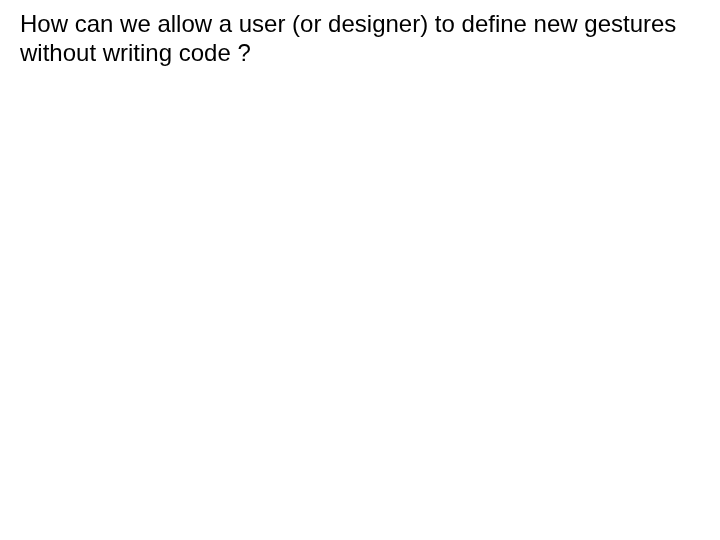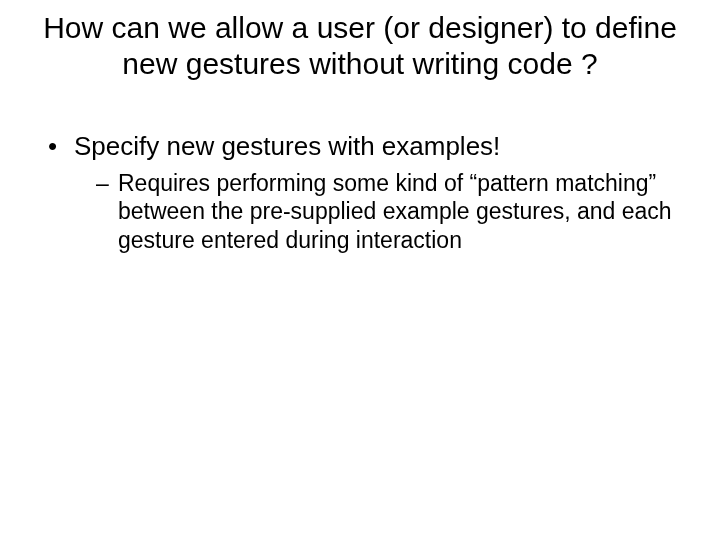--- a/index.html
+++ b/index.html
@@ -11,23 +11,22 @@
     font-family: Arial, Helvetica, sans-serif;
     color: #000000;
   }
   .slide {
     width: 720px;
     height: 540px;
     box-sizing: border-box;
     padding: 10px 20px 20px 20px;
   }
   .title {
-    font-size: 30px;
+    font-size: 24px;
     line-height: 1.2;
-    text-align: center;
     margin: 0 0 48px 0;
     font-weight: normal;
   }
   .body {
     padding-left: 28px;
   }
   .lvl1 {
     list-style: none;
     margin: 0;
     padding: 0;
@@ -63,25 +62,13 @@
     left: 0;
     top: 0;
     font-size: 23px;
   }
 </style>
 </head>
 <body>
 
 <div class="slide">
   <h1 class="title">How can we allow a user (or designer) to define new gestures without writing code ?</h1>
-  <div class="body">
-    <ul class="lvl1">
-      <li>
-        <span>Specify new gestures with examples!</span>
-        <ul class="lvl2">
-          <li>
-            <span>Requires performing some kind of “pattern matching” between the pre-supplied example gestures, and each gesture entered during interaction</span>
-          </li>
-        </ul>
-      </li>
-    </ul>
-  </div>
 </div>
 
 </body></html>

